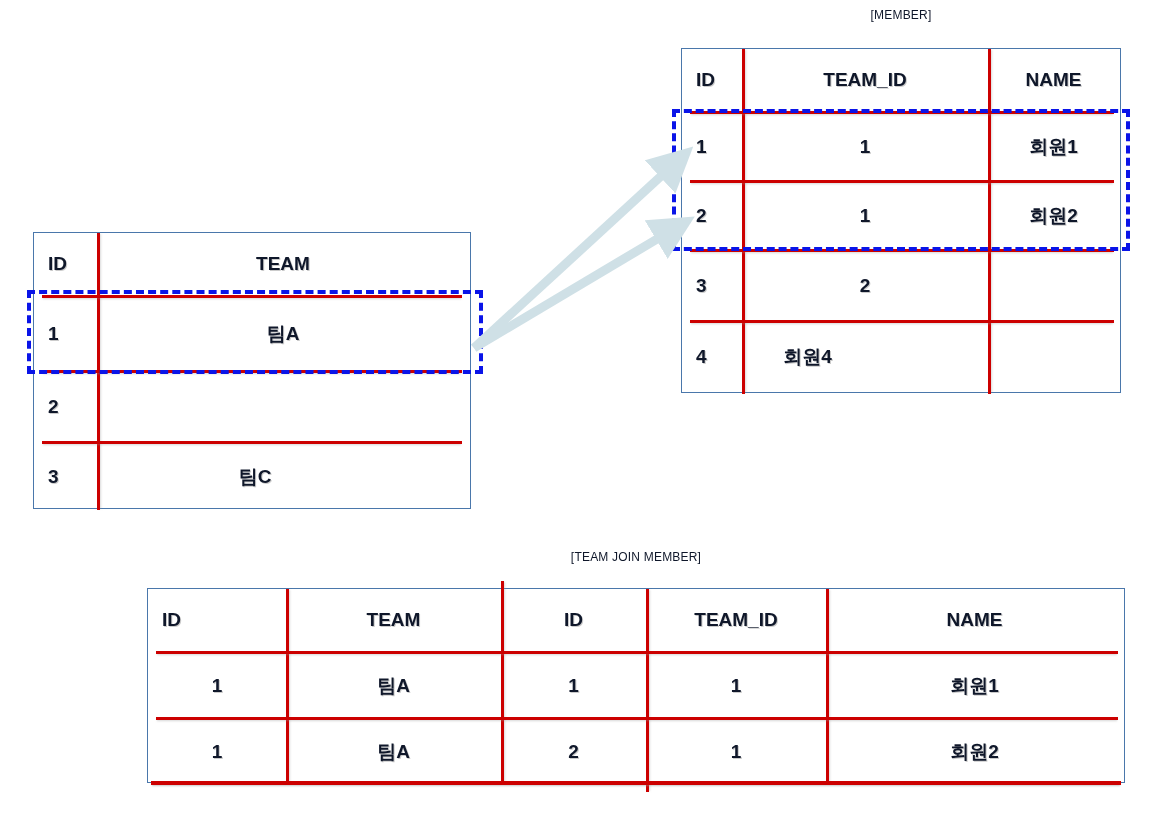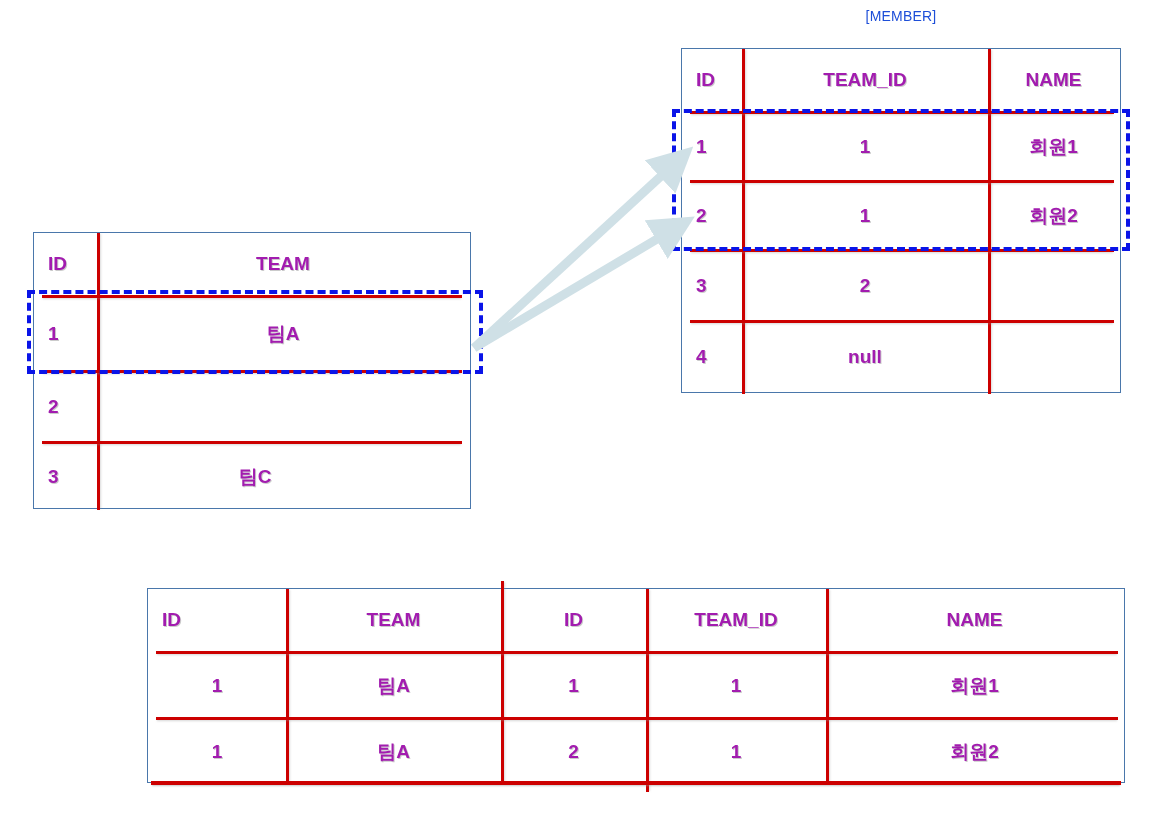--- a/index.html
+++ b/index.html
@@ -16,22 +16,22 @@
   }
 
   
   .tbl-block {
     position: absolute;
   }
   .tbl-title {
     position: absolute;
     width: 100%;
     text-align: center;
-    font-size: 14px;
-    color: #1d4ed8;
+    font-size: 12px;
+    color: #0f172a;
     letter-spacing: 0.2px;
     font-family: "Liberation Sans", "DejaVu Sans", sans-serif;
     white-space: nowrap;
   }
   .tbl-frame {
     position: absolute;
     box-sizing: border-box;
     border: 1.6px solid #4a77ab;
     background: #ffffff;
   }
@@ -45,21 +45,21 @@
     align-items: center;
     box-sizing: border-box;
   }
   .cell {
     box-sizing: border-box;
     height: 100%;
     display: flex;
     align-items: center;
     justify-content: center;
     font-weight: bold;
-    color: #a21caf;
+    color: #0f172a;
     font-size: 19px;
     white-space: nowrap;
     text-shadow: 1px 1px 0 rgba(160,160,160,0.55);
   }
   .cell.left {
     justify-content: flex-start;
     padding-left: 14px;
   }
 
   
@@ -162,29 +162,30 @@
     <div class="hline" style="left:8px; top:200px; width:424px;"></div>
 
     <div class="row" style="top:203px; height:68px;">
       <div class="cell left" style="width:60px;">3</div>
       <div class="cell" style="width:246px;">2</div>
     </div>
     <div class="hline" style="left:8px; top:271px; width:424px;"></div>
 
     <div class="row" style="top:274px; height:68px;">
       <div class="cell left" style="width:60px;">4</div>
-      <div class="cell" style="width:246px;">null</div>
+      <div class="cell" style="width:131px;">회원4</div>
     </div>
   </div>
 
   <div class="dashbox" style="left:-9px; top:101px; width:458px; height:142px;"></div>
 </div>
 
 <div class="tbl-block" style="left:147px; top:550px; width:978px; height:245px;">
 
+  <div class="tbl-title" style="left:0; top:0;">[TEAM JOIN MEMBER]</div>
 
   <div class="tbl-frame" style="left:0; top:38px; width:978px; height:195px;">
 
     <div class="vline" style="left:138px; top:0px; height:195px;"></div>
     <div class="vline" style="left:353px; top:-8px; height:203px;"></div>
     <div class="vline" style="left:498px; top:0px; height:203px;"></div>
     <div class="vline" style="left:678px; top:0px; height:195px;"></div>
 
     <div class="row" style="top:0px; height:62px;">
       <div class="cell left" style="width:138px;">ID</div>

